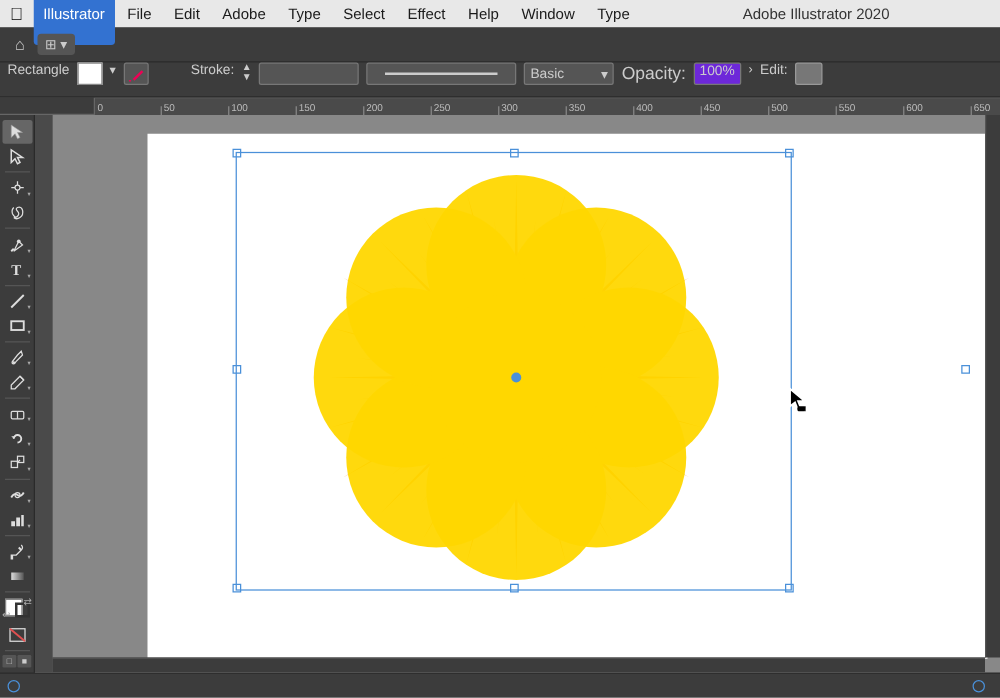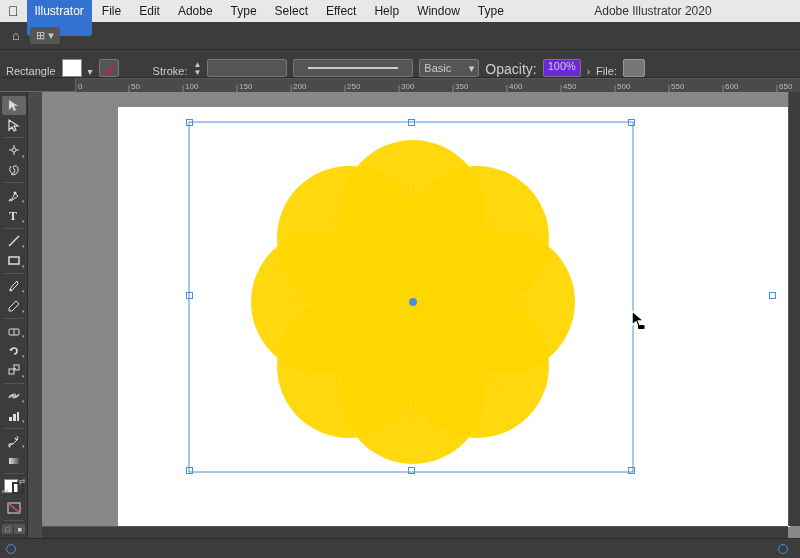--- a/index.html
+++ b/index.html
@@ -68,21 +68,21 @@
       color: #ccc;
       font-size: 12px;
     }
 
     
     .properties-bar {
       width: 800px;
       height: 28px;
       background: #3c3c3c;
       display: flex;
-      align-items: flex-end;
+      align-items: flex-start;
       padding: 0 6px;
       gap: 6px;
       border-bottom: 1px solid #2a2a2a;
     }
     .prop-label {
       color: #ccc;
       font-size: 11px;
       min-width: 45px;
     }
     .prop-fill-box {
@@ -120,21 +120,21 @@
       background: #555;
       border: 1px solid #777;
       border-radius: 2px;
       display: flex; align-items: center; justify-content: center;
       cursor: pointer;
     }
     .prop-brush-line {
       width: 90px; height: 2px; background: #ccc;
     }
     .prop-basic-box {
-      width: 60px; height: 18px;
+      width: 72px; height: 18px;
       background: #555;
       border: 1px solid #777;
       border-radius: 2px;
       display: flex; align-items: center; justify-content: space-between;
       padding: 0 4px;
       color: #ccc;
       font-size: 11px;
       cursor: pointer;
     }
     .prop-opacity-label { color: #ccc; font-size: 14px; }
@@ -378,21 +378,21 @@
   <div class="prop-brush-box">
     <div class="prop-brush-line"></div>
   </div>
   <div class="prop-basic-box">
     <span>Basic</span>
     <span>▾</span>
   </div>
   <span class="prop-opacity-label">Opacity:</span>
   <div class="prop-opacity-val">100%</div>
   <span class="prop-arrow">›</span>
-  <span class="prop-style-label">File:</span>
+  <span class="prop-style-label">Edit:</span>
   <div class="prop-style-box"></div>
 </div>
 
 <div class="ruler-top">
   <div class="ruler-left-corner"></div>
   <svg style="position:absolute;left:76px;top:0;width:724px;height:14px;">
     <rect width="724" height="14" fill="#4a4a4a"></rect>
 
     <line x1="0" y1="0" x2="724" y2="0" stroke="#666" stroke-width="1"></line>
 

